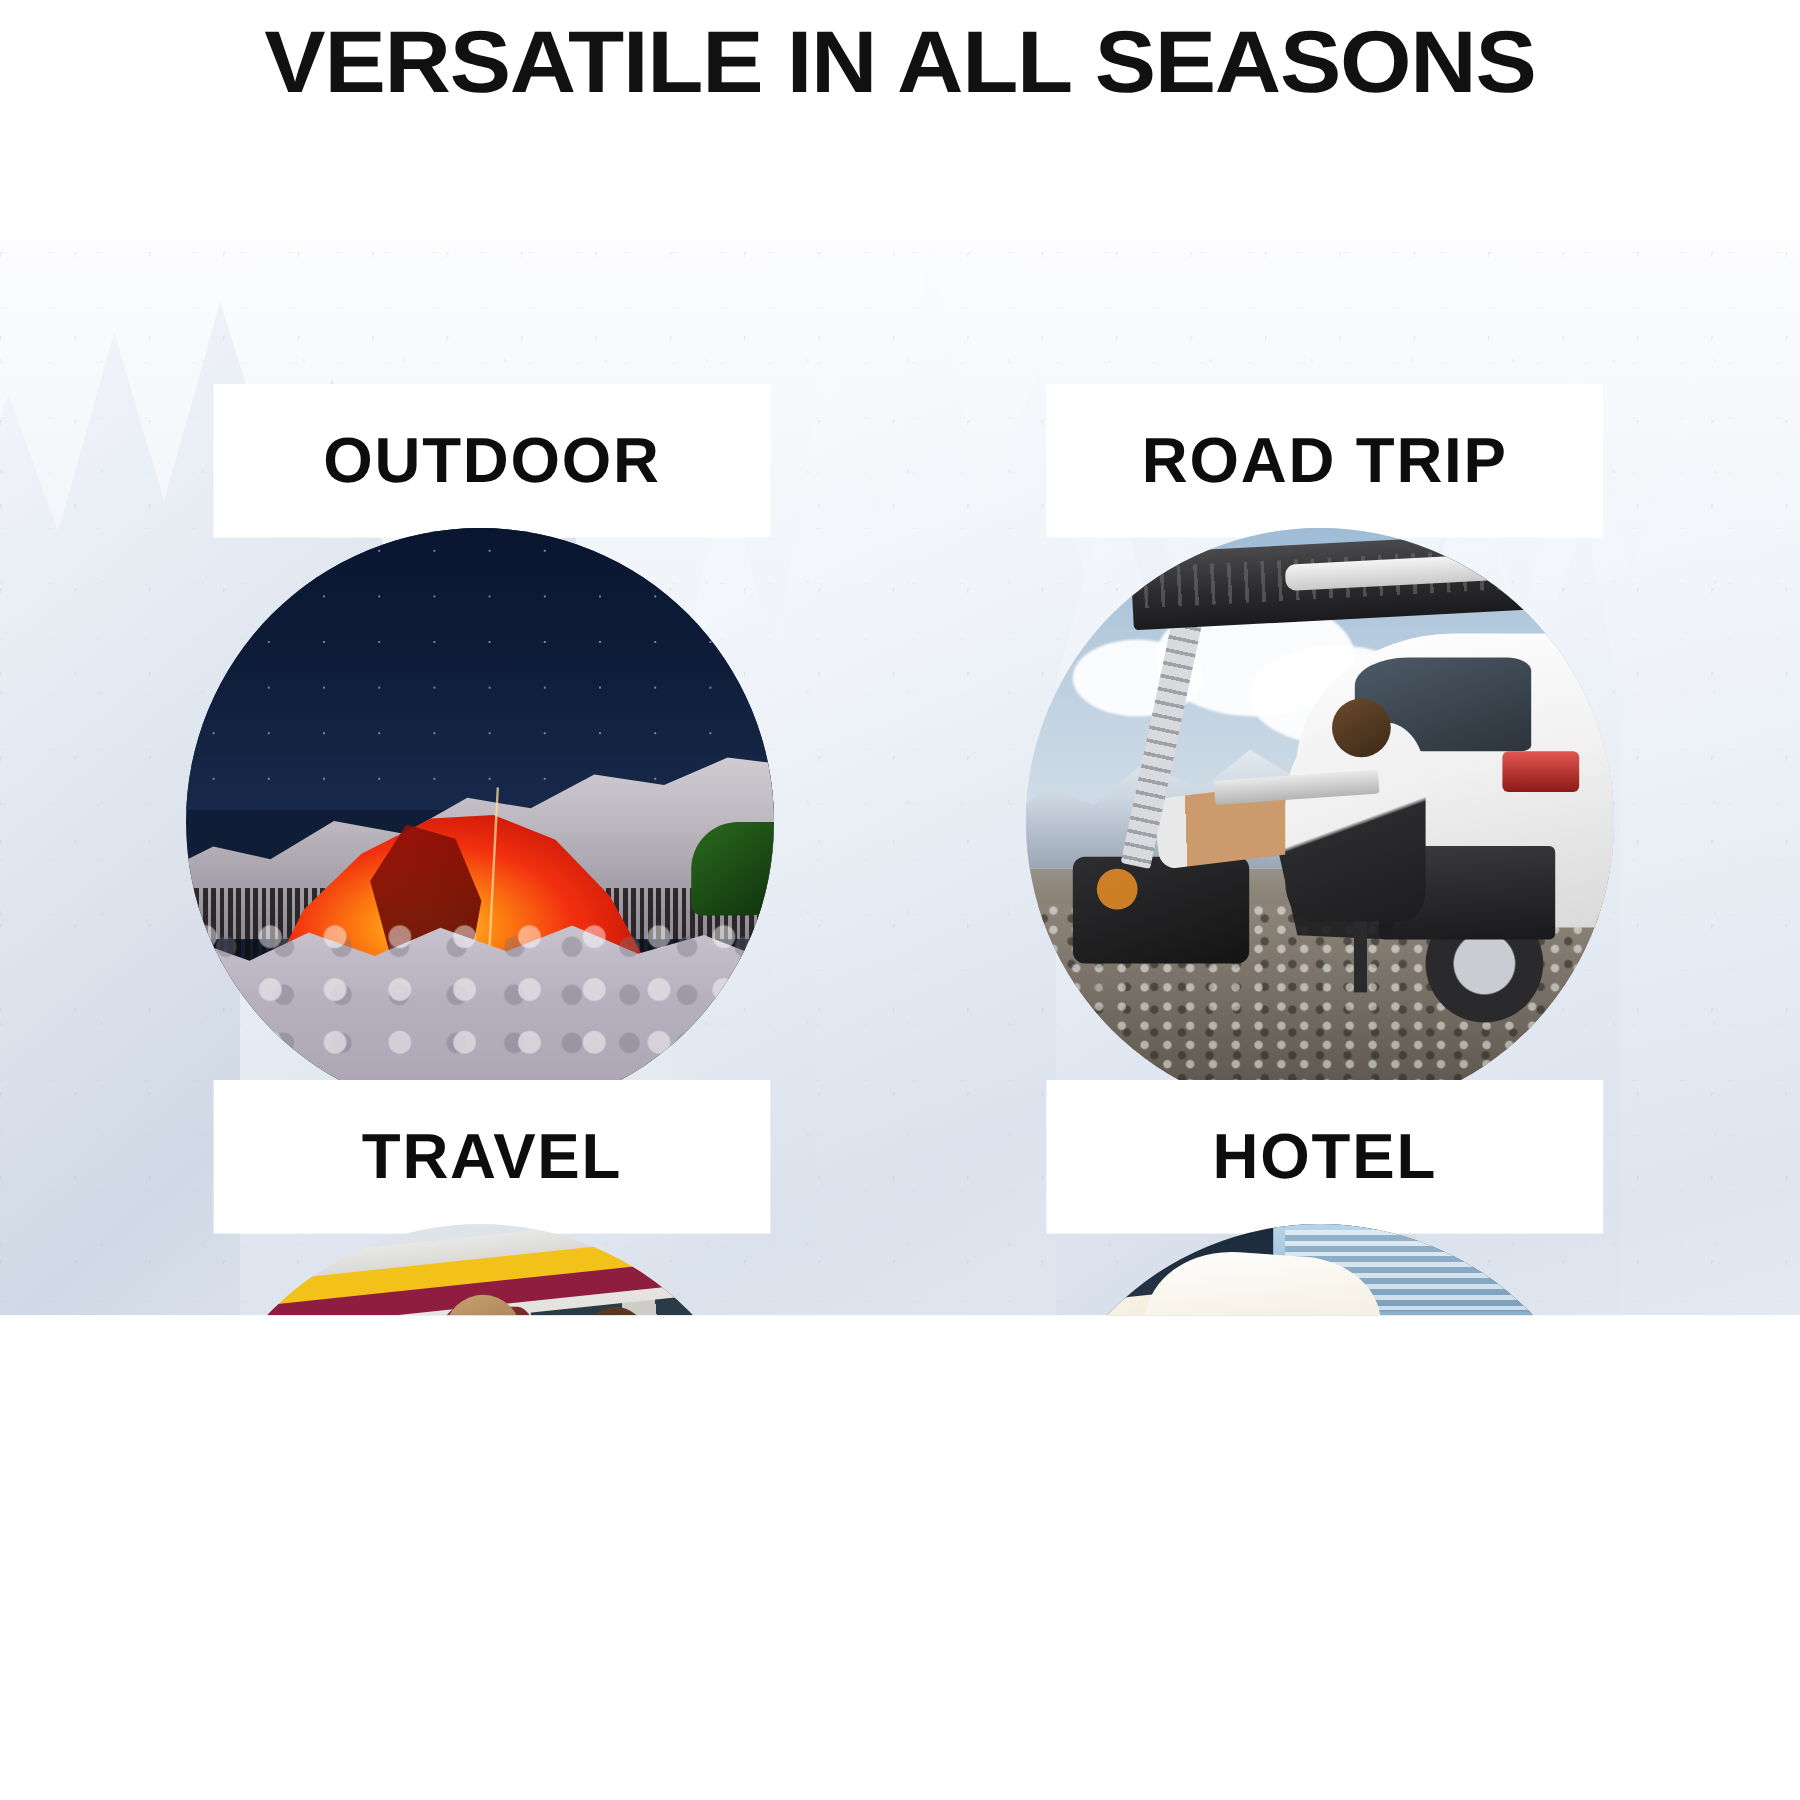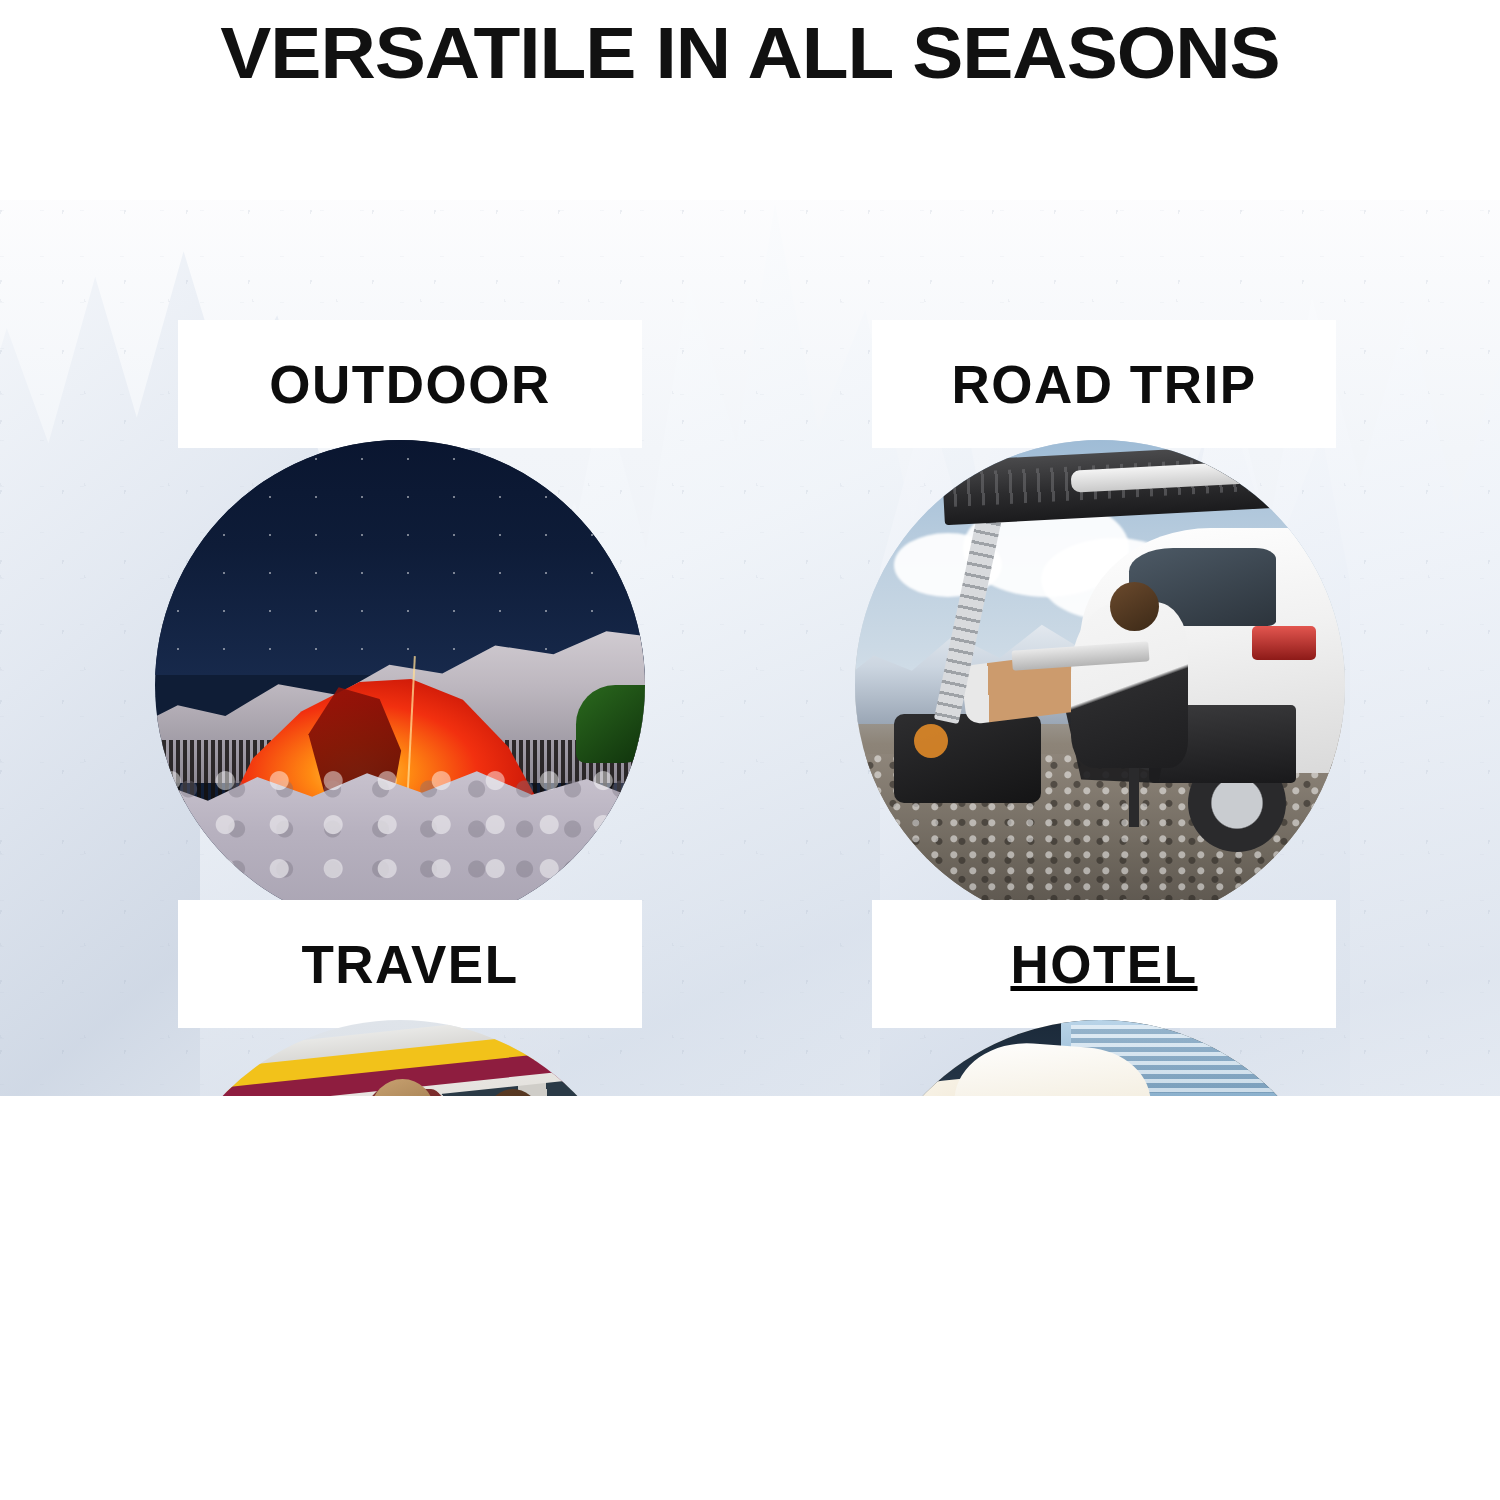--- a/index.html
+++ b/index.html
@@ -332,21 +332,21 @@
       <div class="tv-manhead"></div>
       <div class="tv-pack-d"></div>
       <div class="tv-pack-y"></div>
       <div class="tv-woman"></div>
       <div class="tv-womanhair"></div>
       <div class="tv-pack-g"></div>
     </div>
   </div>
 
   <div class="tile">
-    <div class="label-box" style="left:872px;top:900px;width:464px;height:128px;text-decoration:underline;">
+    <div class="label-box" style="left:872px;top:900px;width:464px;height:128px;">
       <span class="label-text">HOTEL</span>
     </div>
     <div class="photo p-hotel" style="left:855px;top:1020px;width:490px;height:490px;">
       <div class="ht-wall"></div>
       <div class="ht-window"></div>
       <div class="ht-blinds"></div>
       <div class="ht-frame"></div>
       <div class="ht-duvet"></div>
       <div class="ht-pillow1"></div>
       <div class="ht-pillow2"></div>

